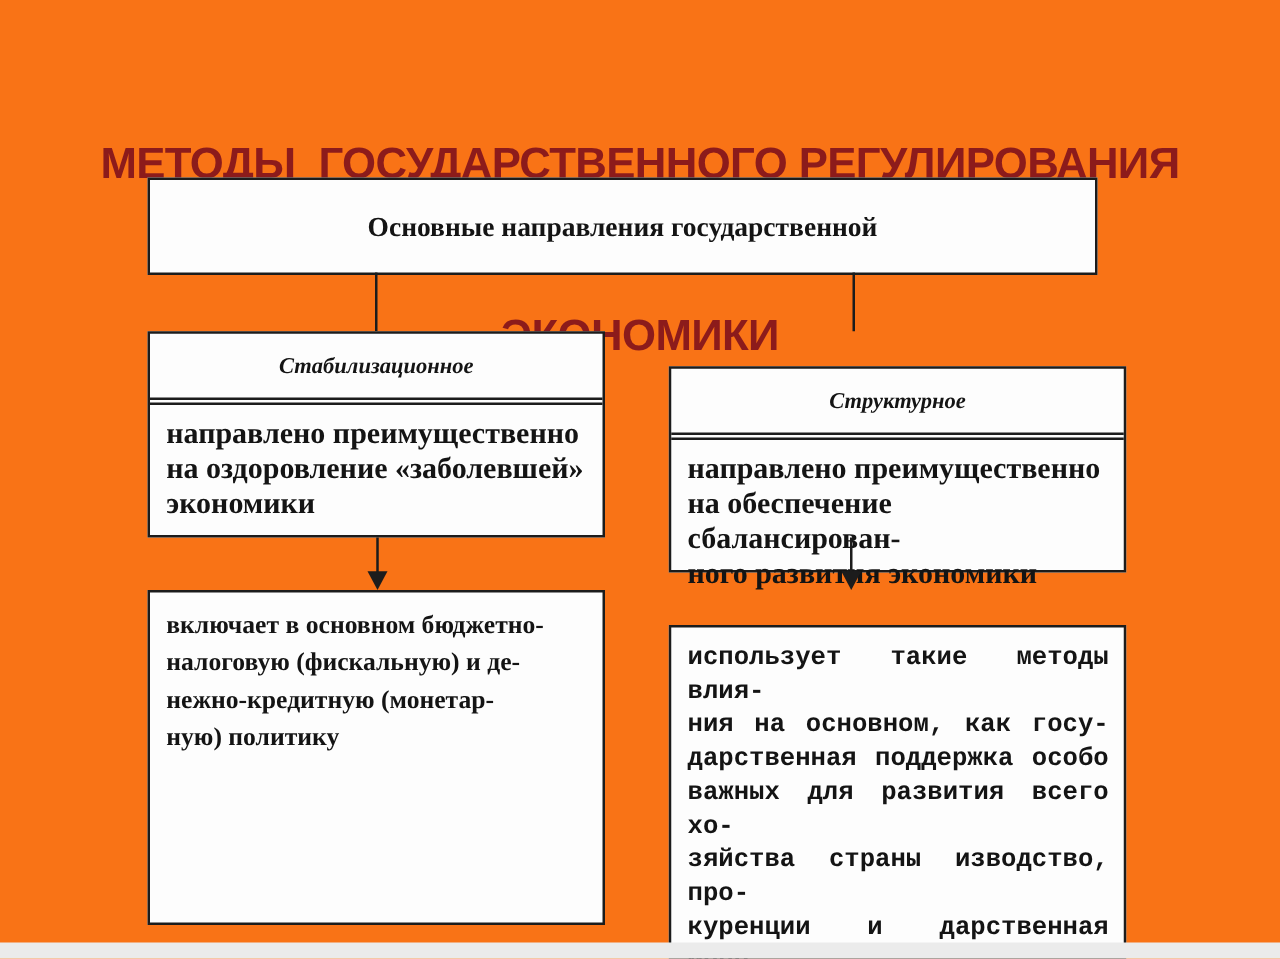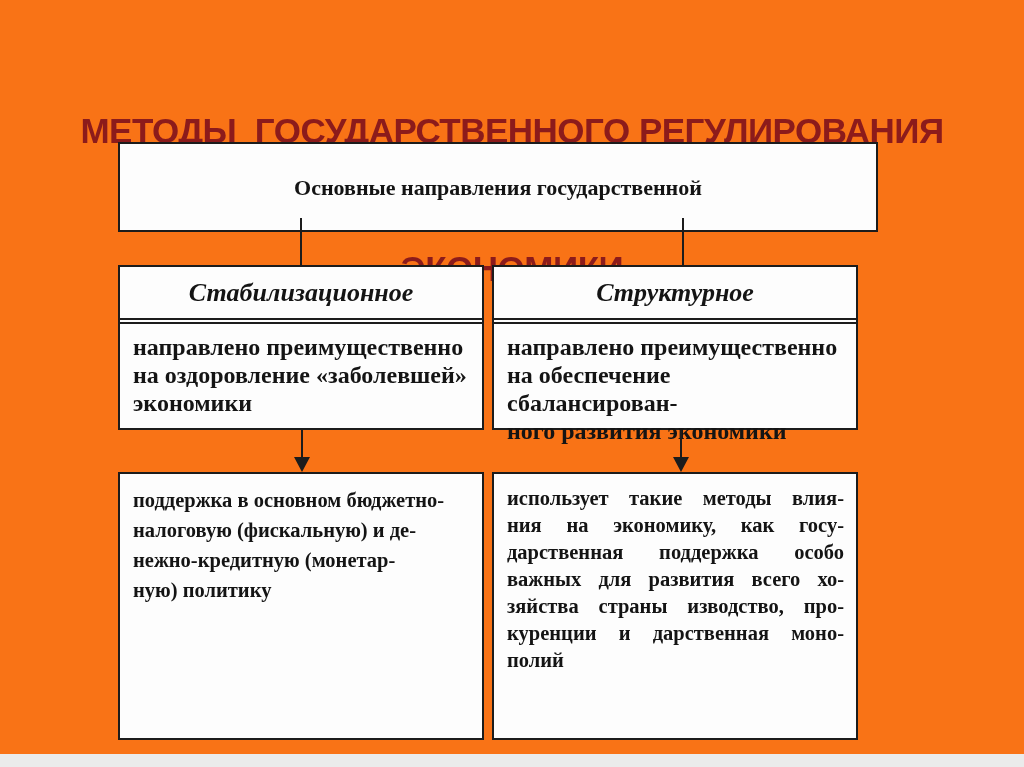--- a/index.html
+++ b/index.html
@@ -11,50 +11,50 @@
     position:absolute;top:16px;left:0;width:100%;text-align:center;
     font-family:"Liberation Sans",sans-serif;font-weight:bold;
     color:#8C1B1B;font-size:35px;line-height:46px;letter-spacing:-0.5px;
     white-space:pre-wrap;
   }
   .box{
     position:absolute;border:2px solid #1c1c1c;background:#fdfdfd;
     box-sizing:border-box;color:#141414;
   }
   .top-box{
-    left:118px;top:142px;width:760px;height:90px;
+    left:118px;top:142px;width:760px;height:78px;
     display:flex;flex-direction:column;justify-content:center;
     text-align:center;font-weight:bold;font-size:22px;line-height:31px;
   }
   .vline{position:absolute;width:2px;background:#1c1c1c;}
   .mid{top:265px;width:366px;height:165px;}
   .col-left{left:118px;}
-  .col-right{left:492px;}
+  .col-right{left:535px;margin-top:28px;}
   .hdr{
     height:51px;border-bottom:2px solid #1c1c1c;
     display:flex;align-items:center;justify-content:center;
-    font-style:italic;font-weight:bold;font-size:26px;
+    font-style:italic;font-weight:bold;font-size:18px;
   }
   .bdy{
     border-top:2px solid #1c1c1c;margin-top:2px;
     padding:9px 12px 0 13px;font-weight:bold;font-size:24px;
   }
   .mid .tline{line-height:28px;}
   .arrow{position:absolute;width:16px;}
   .stem{position:absolute;left:7px;top:0;width:2px;background:#1c1c1c;}
   .ahead{
     position:absolute;left:0;width:0;height:0;
     border-left:8px solid transparent;border-right:8px solid transparent;
     border-top:15px solid #1c1c1c;
   }
   .bot{top:472px;width:366px;height:268px;padding:11px 12px 0 13px;font-weight:bold;font-size:20.5px;}
   .bot-left .tline{line-height:30px;}
   .bot-right .tline{line-height:27px;}
   .tline{white-space:pre-wrap;}
-  .j{text-align:justify;text-align-last:justify;white-space:normal;}
+  .j{text-align:justify;text-align-last:justify;white-space:normal;font-family:Liberation Mono, monospace;}
   .edge-strip{position:absolute;left:0;top:754px;width:100%;height:13px;background:#ebebeb;}
 </style>
 </head>
 <body>
 
 <div class="slide">
 
   <div class="title">
     <div>МЕТОДЫ  ГОСУДАРСТВЕННОГО РЕГУЛИРОВАНИЯ</div>
     <div>ЭКОНОМИКИ</div>
@@ -88,29 +88,29 @@
   <div class="arrow" style="left:294px;top:430px;height:42px;">
     <div class="stem" style="height:29px;"></div>
     <div class="ahead" style="top:27px;"></div>
   </div>
   <div class="arrow" style="left:673px;top:430px;height:42px;">
     <div class="stem" style="height:29px;"></div>
     <div class="ahead" style="top:27px;"></div>
   </div>
 
   <div class="box bot bot-left col-left">
-      <div class="tline">поддержка в основном бюджетно-</div>
+      <div class="tline">включает в основном бюджетно-</div>
       <div class="tline">налоговую (фискальную) и де-</div>
       <div class="tline">нежно-кредитную (монетар-</div>
       <div class="tline">ную) политику</div>
     </div>
 
   <div class="box bot bot-right col-right">
       <div class="tline j">использует такие методы влия-</div>
-      <div class="tline j">ния на экономику, как госу-</div>
+      <div class="tline j">ния на основном, как госу-</div>
       <div class="tline j">дарственная поддержка особо</div>
       <div class="tline j">важных для развития всего хо-</div>
       <div class="tline j">зяйства страны изводство, про-</div>
       <div class="tline j">куренции и дарственная моно-</div>
       <div class="tline">полий</div>
     </div>
 
   <div class="edge-strip"></div>
 
 </div>

